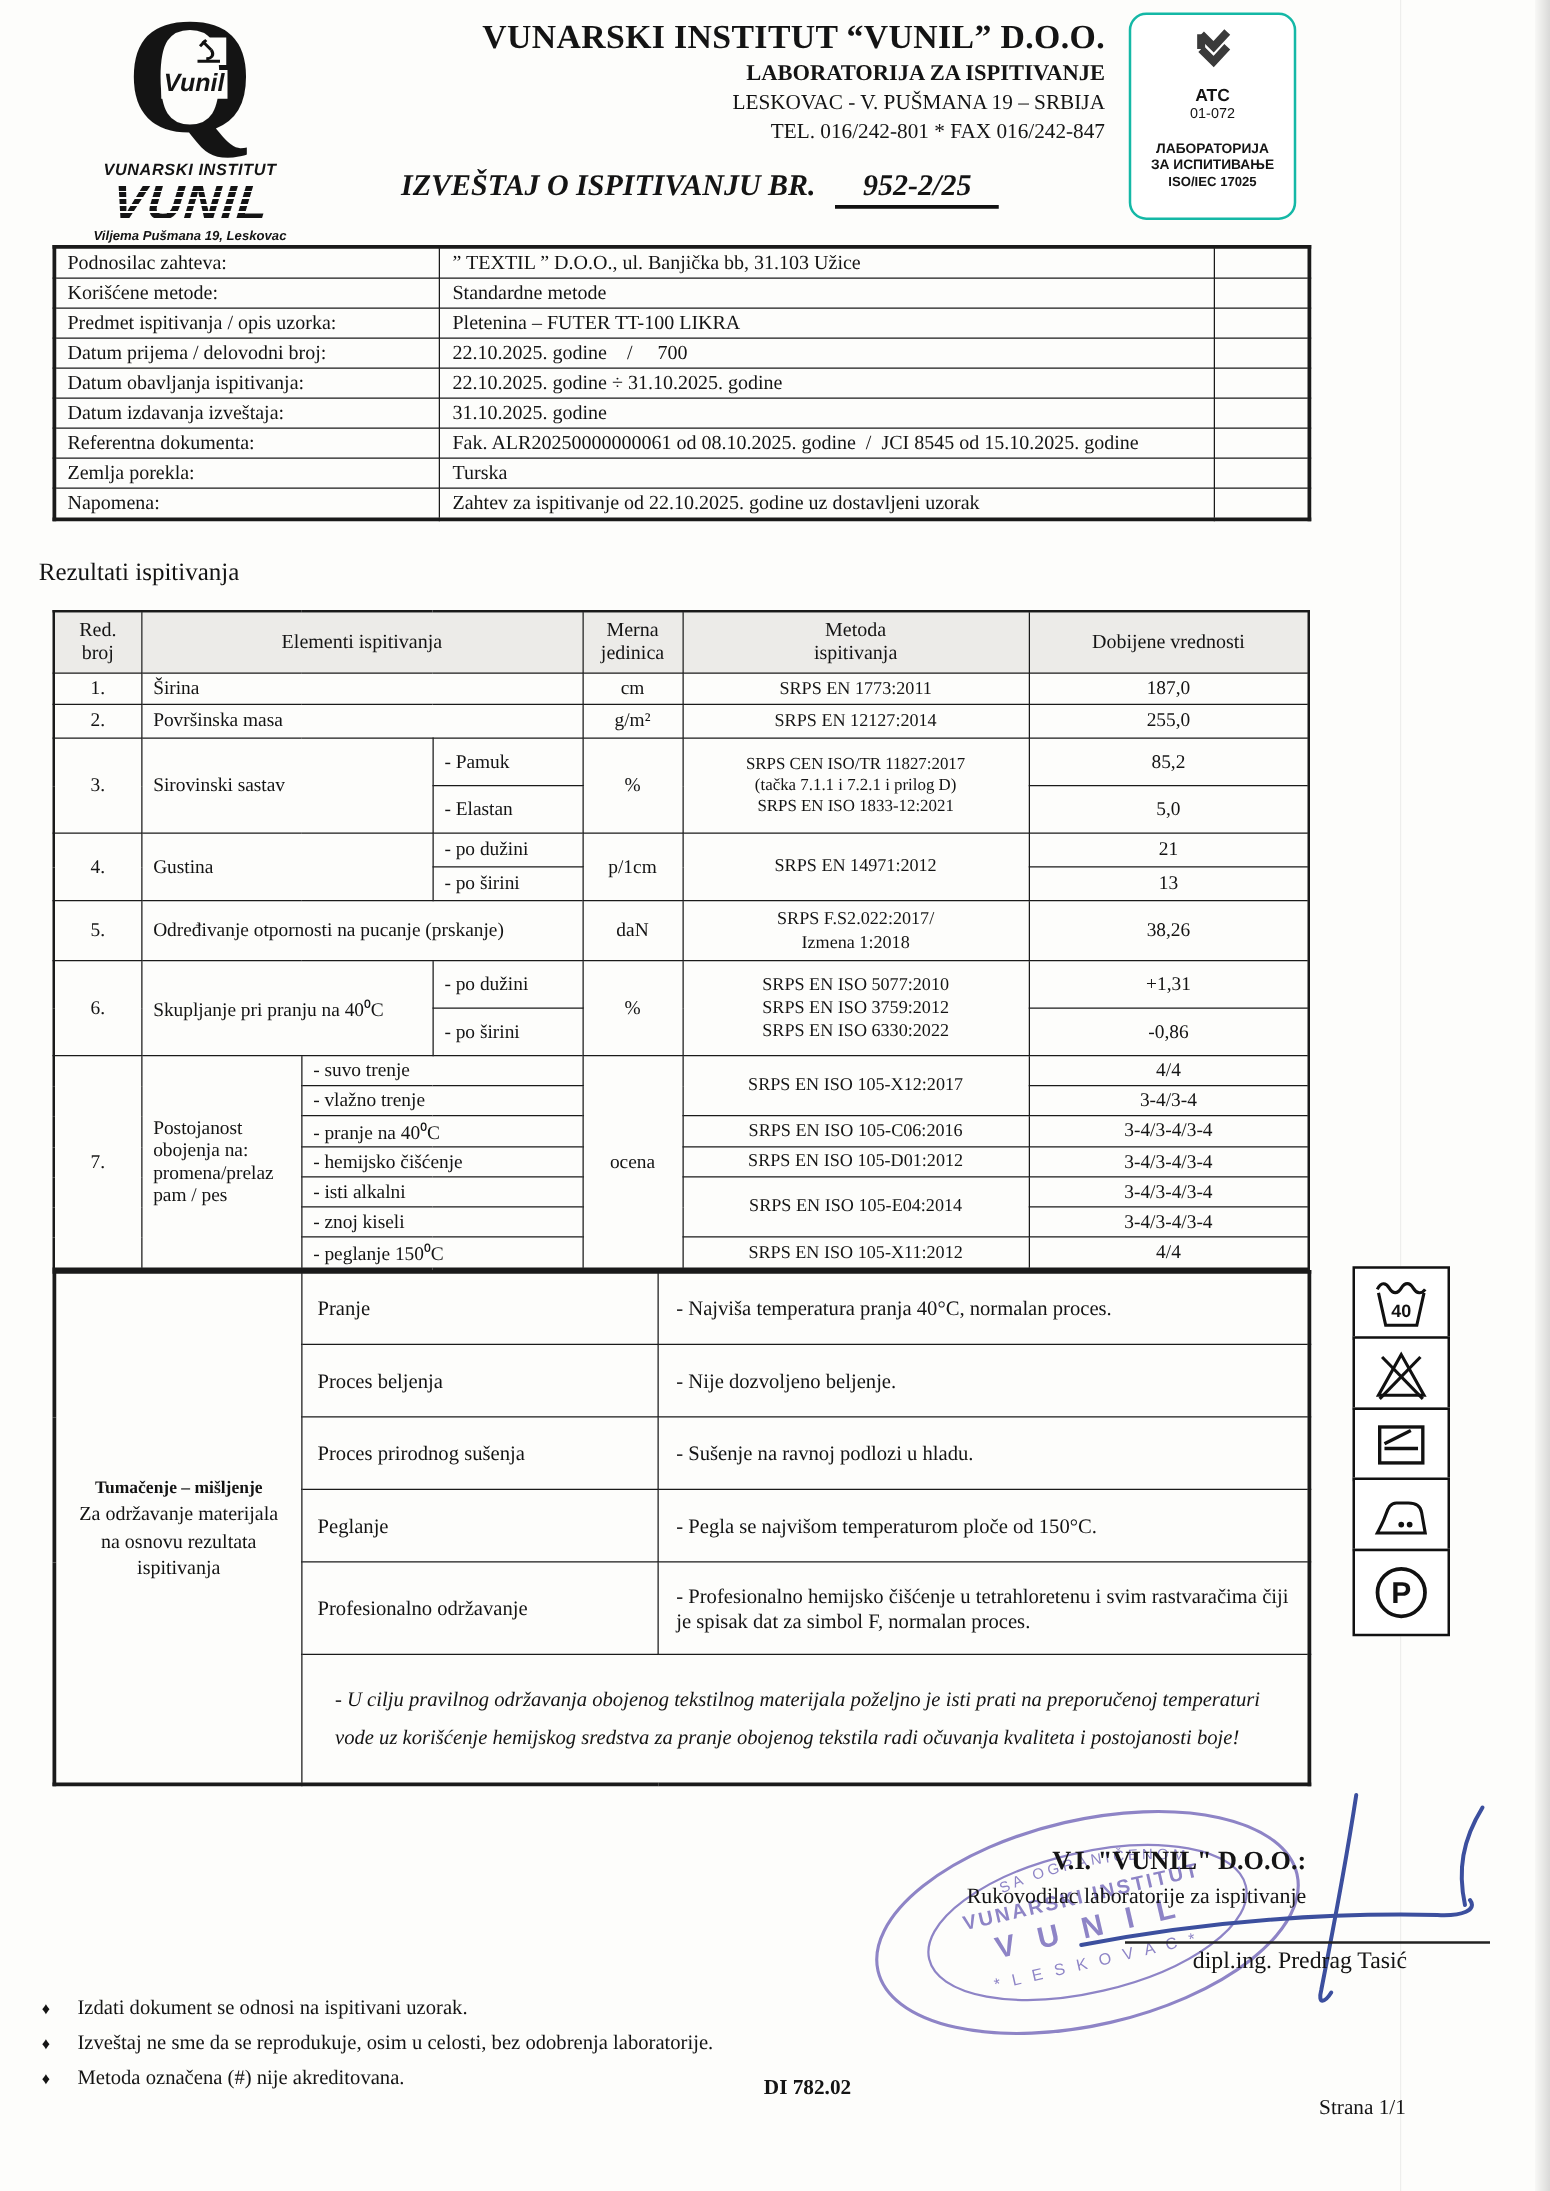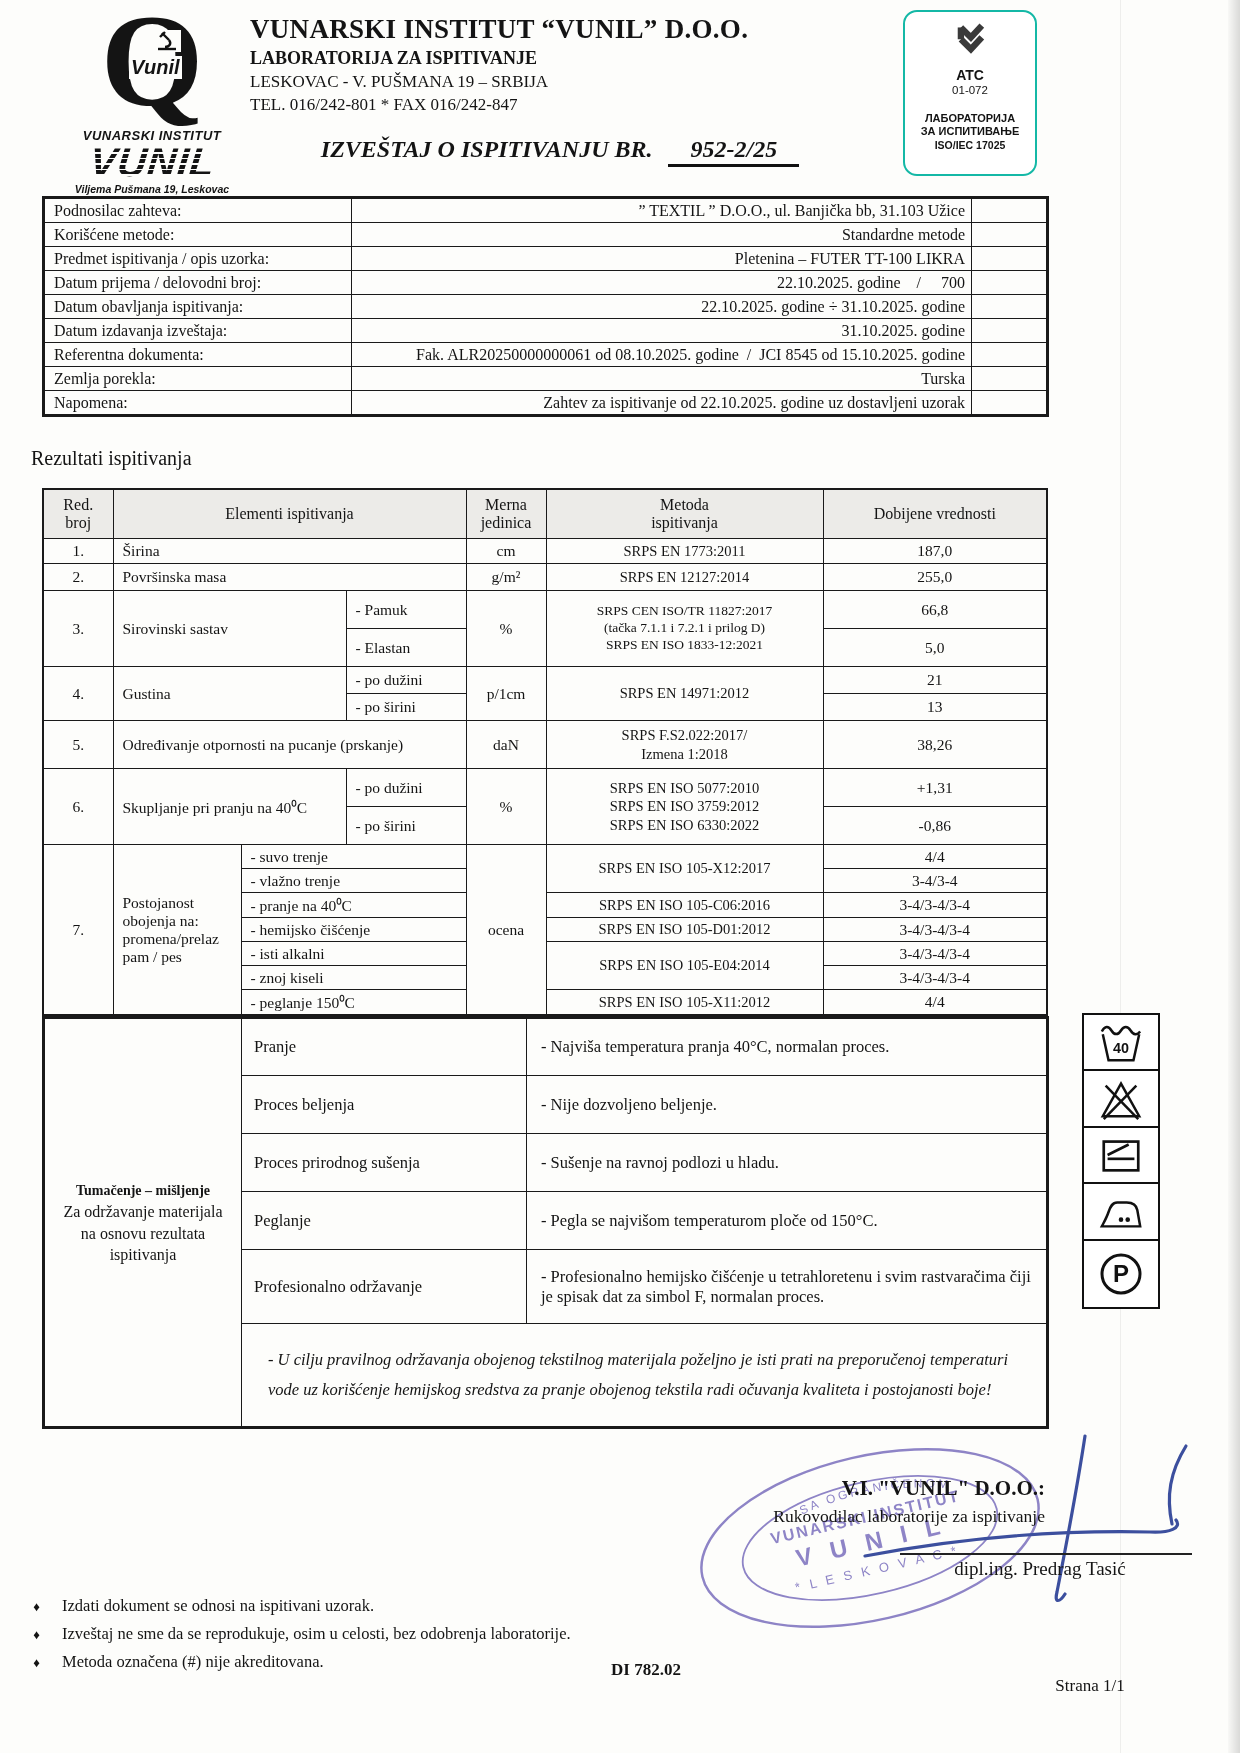--- a/index.html
+++ b/index.html
@@ -21,21 +21,21 @@
   .logo-q .vunil-in{position:absolute;left:52px;top:50px;background:#fdfdfb;font-style:italic;
     font-family:"Liberation Sans",sans-serif;font-weight:bold;font-size:20px;padding:0 2px;}
   .logo-q svg{position:absolute;left:76px;top:24px;background:#fdfdfb;padding:1px 3px;}
   .logo-inst{font-family:"Liberation Sans",sans-serif;font-style:italic;font-weight:bold;font-size:13px;letter-spacing:.5px;margin-top:4px;}
   .logo-vunil{font-family:"Liberation Sans",sans-serif;font-style:italic;font-weight:900;font-size:40px;line-height:38px;
     letter-spacing:1px;transform:skewX(-6deg);position:relative;display:inline-block;}
   .logo-vunil::after{content:"";position:absolute;inset:0;
     background:repeating-linear-gradient(to bottom, transparent 0 4px, #fdfdfb 4px 5.5px);}
   .logo-addr{font-family:"Liberation Sans",sans-serif;font-style:italic;font-weight:bold;font-size:10.5px;margin-top:2px;}
 
-  .hdr-center{position:absolute;left:250px;top:14px;width:620px;text-align:left;}
+  .hdr-center{position:absolute;left:264px;top:14px;width:620px;text-align:right;}
   .org-name{font-size:27px;font-weight:bold;letter-spacing:.3px;}
   .org-lab{font-size:18px;font-weight:bold;margin-top:3px;}
   .org-addr,.org-tel{font-size:17px;margin-top:3px;}
   .report-line{position:absolute;left:230px;top:136px;width:660px;text-align:center;
     font-size:24px;font-weight:bold;font-style:italic;}
   .report-num{display:inline-block;border-bottom:3px solid #111;padding:0 22px 1px 22px;margin-left:10px;}
 
   .badge{position:absolute;left:903px;top:10px;width:130px;height:162px;border:2px solid #14b8a6;border-radius:14px;
     text-align:center;font-family:"Liberation Sans",sans-serif;background:#fff;}
   .badge .abbr{font-size:14px;font-weight:bold;margin-top:1px;}
@@ -48,21 +48,21 @@
   
   table.t{border-collapse:collapse;table-layout:fixed;margin-left:42px;width:1004px;}
   table.t td{border:1px solid #1a1a1a;padding:1px 6px;overflow:hidden;}
   .ws{white-space:pre-wrap;}
   .pl{white-space:pre-line;}
 
   
   .info-t{border:3px solid #1a1a1a;font-size:16px;padding-left:38px;}
   .info-t td{height:21px;}
   .info-t .lbl{padding-left:9px;}
-  .info-t .val{padding-left:10px;text-align:right;}
+  .info-t .val{padding-left:10px;}
 
   .res-heading{margin:30px 0 18px 31px;font-size:20px;}
 
   
   .res-t{border:2px solid #1a1a1a;font-size:15.5px;}
   .res-t td{text-align:center;}
   .res-t .hd{background:#ecebe8;font-size:16px;height:46px;vertical-align:middle;}
   .res-t .el{text-align:left;padding-left:9px;}
   .res-t .meth{font-size:14.5px;line-height:1.25;}
   .res-t .small{font-size:13.5px;}
@@ -243,21 +243,21 @@
       <td>255,0</td>
     </tr>
     <tr style="height:38px">
       <td rowspan="2">3.</td>
       <td class="el" colspan="2" rowspan="2">Sirovinski sastav</td>
       <td class="el">- Pamuk</td>
       <td rowspan="2">%</td>
       <td class="meth small pl" rowspan="2">SRPS CEN ISO/TR 11827:2017
 (tačka 7.1.1 i 7.2.1 i prilog D)
 SRPS EN ISO 1833-12:2021</td>
-      <td>66,8</td>
+      <td>85,2</td>
     </tr>
     <tr style="height:38px">
       <td class="el">- Elastan</td>
       <td>5,0</td>
     </tr>
     <tr style="height:27px">
       <td rowspan="2">4.</td>
       <td class="el" colspan="2" rowspan="2">Gustina</td>
       <td class="el">- po dužini</td>
       <td rowspan="2">p/1cm</td>

